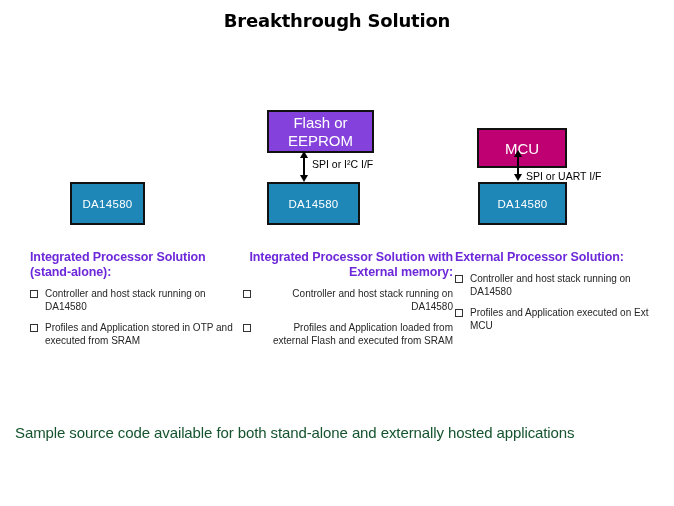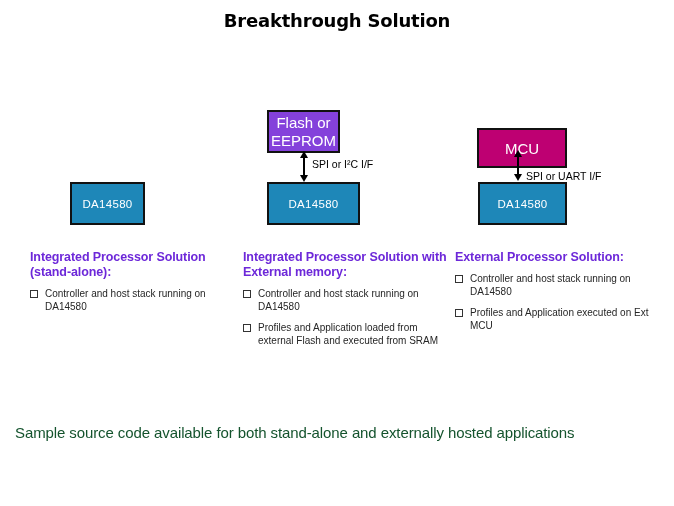--- a/index.html
+++ b/index.html
@@ -10,39 +10,39 @@
   .title{
     position:absolute; top:10px; left:0; width:100%;
     text-align:center; font-family:"DejaVu Sans", sans-serif;
     font-weight:bold; font-size:18px; color:#000; letter-spacing:-0.2px;
   }
   .box{
     position:absolute; display:flex; align-items:center; justify-content:center;
     border:2px solid #111; box-sizing:border-box; color:#fff; text-align:center;
   }
   .box .box-label{ white-space:pre-line; }
-  .flash-box{ left:267px; top:110px; width:73px; height:43px;
+  .flash-box{ left:267px; top:110px; width:107px; height:43px;
     background:var(--flash-fill); font-size:15px; line-height:18px; }
   .mcu-box{ left:477px; top:128px; width:90px; height:40px;
     background:var(--mcu-fill); font-size:15px; }
   .da-box{ background:var(--da-fill); font-size:11.5px; letter-spacing:0.3px; }
   .da-left{ left:70px; top:182px; width:75px; height:43px; }
   .da-mid{ left:267px; top:182px; width:93px; height:43px; }
   .da-right{ left:478px; top:182px; width:89px; height:43px; }
   .v-arrow{ position:absolute; width:12px; height:31px; }
   .arrow-mid{ left:298px; top:151px; }
   .arrow-right{ left:512px; top:150px; }
   .if-label{
     position:absolute; font-size:10.5px; color:#000; white-space:nowrap;
   }
   .if-mid{ left:312px; top:158px; }
   .if-right{ left:526px; top:170px; }
   .col{ position:absolute; top:250px; }
   .col-1{ left:30px;  width:207px; }
-  .col-2{ left:243px; width:210px; }
+  .col-2{ left:243px; width:210px;text-align:right; }
   .col-3{ left:455px; width:213px; }
   .col-heading{
     font-weight:bold; font-size:12.5px; line-height:15px; color:#6d28d9;
     margin:0 0 8px 0; letter-spacing:-0.1px;
   }
   .col-3 .col-heading{ }
   .bullet{ display:flex; margin-bottom:9px; }
   .bullet-sq{
     flex:0 0 auto; width:6px; height:6px; border:1px solid #333;
     margin:2px 7px 0 0; background:#fff;
@@ -90,20 +90,24 @@
   <div class="box da-box da-right">
     <span class="box-label">DA14580</span>
   </div>
 
   <div class="col col-1">
     <p class="col-heading">Integrated Processor Solution (stand-alone):</p>
     <div class="bullet">
       <span class="bullet-sq"></span>
       <span class="bullet-text">Controller and host stack running on DA14580</span>
     </div>
+    <div class="bullet">
+      <span class="bullet-sq"></span>
+      <span class="bullet-text">Profiles and Application stored in OTP and executed from SRAM</span>
+    </div>
   </div>
 
   <div class="col col-2">
     <p class="col-heading">Integrated Processor Solution with External memory:</p>
     <div class="bullet">
       <span class="bullet-sq"></span>
       <span class="bullet-text">Controller and host stack running on DA14580</span>
     </div>
     <div class="bullet">
       <span class="bullet-sq"></span>

